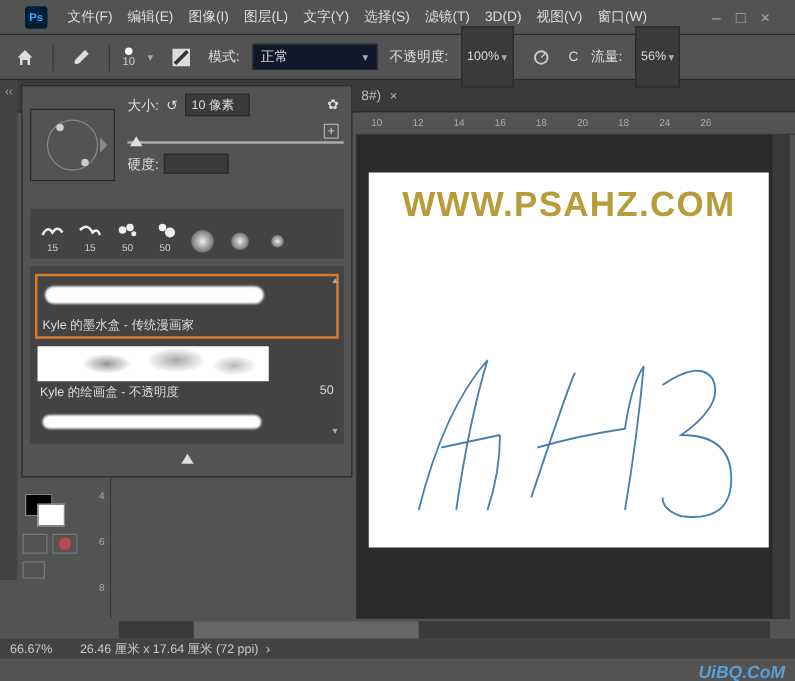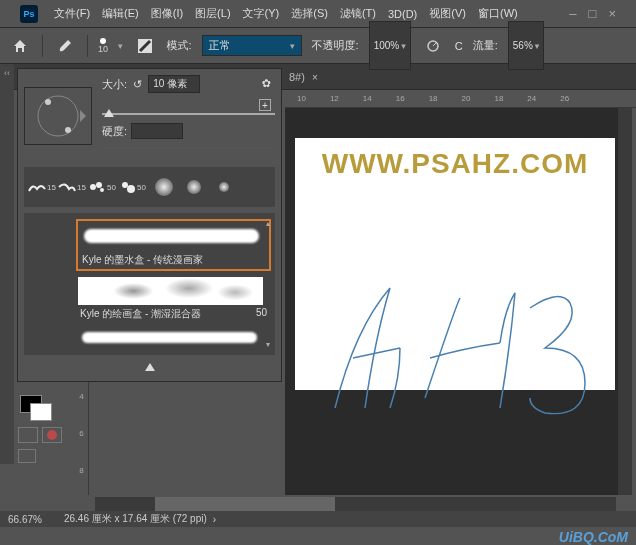--- a/index.html
+++ b/index.html
@@ -10,59 +10,59 @@
 .menubar .menu-item { padding: 0 6px; cursor: pointer; text-align: center; }
 .menubar .win-controls { margin-left: auto; display: flex; gap: 12px; color: #aaa; }
 .menubar .win-btn { cursor: pointer; font-size: 13px; }
 
 .toolbar { background: #535353; height: 36px; display: flex; align-items: center; padding: 0 8px; border-bottom: 1px solid #2a2a2a; gap: 10px; color: #ddd; font-size: 11px; }
 .toolbar .tbtn { width: 24px; height: 24px; display: flex; align-items: center; justify-content: center; cursor: pointer; }
 .toolbar .sep { width: 1px; height: 22px; background: #3a3a3a; }
 .toolbar .brush-size { display: flex; flex-direction: column; align-items: center; font-size: 9px; color: #ccc; }
 .toolbar .brush-dot { width: 6px; height: 6px; border-radius: 50%; background: #fff; }
 .toolbar .mode-label { }
-.toolbar .mode-select { background: #0c4a6e; border: 1px solid #2a2a2a; color: #ddd; padding: 2px 6px; width: 100px; font-size: 11px; display: flex; justify-content: space-between; align-items: center; }
+.toolbar .mode-select { background: #0f172a; border: 1px solid #2a2a2a; color: #ddd; padding: 2px 6px; width: 100px; font-size: 11px; display: flex; justify-content: space-between; align-items: center; }
 .toolbar .chev { font-size: 9px; color: #aaa; }
 .toolbar .opacity-box, .toolbar .flow-box { background: #3a3a3a; border: 1px solid #2a2a2a; padding: 18px 4px; font-size: 10px; display: flex; align-items: center; gap: 2px; }
 
 .tabbar { background: #3a3a3a; height: 26px; display: flex; align-items: center; padding-left: 285px; color: #bbb; font-size: 11px; border-bottom: 1px solid #2a2a2a; }
 .tabbar .doctab { padding: 0 4px; }
 .tabbar .close { margin-left: 4px; font-size: 10px; }
 
 .ruler-h { position: absolute; left: 285px; top: 90px; right: 0; height: 18px; background: #535353; display: flex; align-items: center; color: #aaa; font-size: 8px; overflow: hidden; border-bottom: 1px solid #3a3a3a; }
 .ruler-h span { margin: 0 12px; }
 
 .canvas-area { position: absolute; left: 285px; top: 108px; right: 4px; bottom: 50px; background: #2a2a2a; overflow: hidden; }
-.canvas { position: absolute; left: 10px; top: 30px; width: 320px; height: 252px; background: #fff; }
+.canvas { position: absolute; left: 10px; top: 30px; width: 320px; height: 300px; background: #fff; }
 .canvas .wm { color: #b89b3a; font-size: 28px; font-weight: bold; text-align: center; margin-top: 10px; letter-spacing: 1px; }
 .canvas svg.ahz { position: absolute; left: 10px; top: 110px; }
 
 .left-strip { position: absolute; left: 0; top: 64px; width: 14px; height: 400px; background: #434343; display:flex; align-items:flex-start; justify-content:center; color:#aaa; font-size:9px; padding-top:4px;}
 
 .brush-panel { position: absolute; left: 17px; top: 68px; width: 265px; background: #535353; border: 1px solid #2a2a2a; padding: 6px; color: #ddd; font-size: 11px; z-index: 10; }
 .bp-row1 { display: flex; align-items: center; gap: 10px; margin-bottom: 6px; }
 .bp-preview { width: 68px; height: 58px; border: 1px solid #2a2a2a; display: flex; align-items: center; justify-content: center; position: relative; }
 .bp-controls { flex: 1; }
 .bp-size-row { display: flex; align-items: center; gap: 6px; margin-bottom: 20px; }
 .bp-size-input { background: #3a3a3a; border: 1px solid #2a2a2a; color: #ddd; padding: 1px 4px; width: 52px; font-size: 10px; }
 .bp-slider-track { width: 100%; height: 2px; background: #aaa; position: relative; margin: 8px 0; }
 .bp-slider-thumb { position: absolute; left: 2px; top: -4px; width: 0; height: 0; border-left: 5px solid transparent; border-right: 5px solid transparent; border-bottom: 8px solid #ddd; }
 .bp-hard-row { display: flex; align-items: center; gap: 4px; }
 .bp-hard-input { background: #3a3a3a; border: 1px solid #2a2a2a; width: 52px; height: 16px; }
 .bp-gear { position: absolute; right: 10px; top: 8px; cursor: pointer; }
 .bp-plus { position: absolute; right: 10px; top: 30px; border: 1px solid #aaa; width: 12px; height: 12px; display:flex; align-items:center; justify-content:center; font-size:10px; cursor:pointer; }
 
 .bp-presets { display: flex; gap: 2px; margin-top: 10px; background: #434343; padding: 4px; }
-.bp-preset { width: 28px; height: 32px; display: flex; flex-direction: row; align-items: center; justify-content: flex-end; font-size: 8px; color: #ccc; position: relative; }
+.bp-preset { width: 28px; height: 32px; display: flex; flex-direction: column; align-items: center; justify-content: flex-end; font-size: 8px; color: #ccc; position: relative; }
 .bp-preset .pv { width: 24px; height: 20px; display:flex; align-items:center; justify-content:center; }
 .bp-preset .smoke { filter: blur(0.3px); }
 .bp-preset .soft { width:18px; height:18px; border-radius:50%; background: radial-gradient(circle, rgba(255,255,255,0.9), rgba(255,255,255,0)); }
 
 .bp-brushes { margin-top: 6px; background: #434343; padding: 6px 4px; position: relative; }
-.bp-brush-item { margin-bottom: 4px; padding: 2px; margin-left: 48px; }
+.bp-brush-item { margin-bottom: 4px; padding: 2px; }
 .bp-brush-item.selected { border: 2px solid #d87a2e; }
 .bp-stroke { width: 185px; height: 28px; background: #434343; position: relative; }
 .bp-stroke-white { position:absolute; left:4px; top:6px; width:175px; height:14px; background:#fff; border-radius:7px; filter: blur(0.8px); }
 .bp-stroke-wet { position:absolute; left:0; top:0; width:185px; height:28px; background:#fff; }
 .bp-stroke-wet::after { content:""; position:absolute; inset:0; background: radial-gradient(ellipse 20px 8px at 30% 50%, rgba(80,80,80,0.6), transparent), radial-gradient(ellipse 24px 10px at 60% 40%, rgba(80,80,80,0.5), transparent), radial-gradient(ellipse 18px 8px at 85% 55%, rgba(80,80,80,0.4), transparent); }
 .bp-brush-label { font-size: 10px; color: #ddd; margin-top: 2px; display:flex; justify-content:space-between; padding: 0 2px; }
 .bp-scroll { position: absolute; right: 2px; top: 6px; bottom: 6px; width: 10px; display:flex; flex-direction:column; align-items:center; justify-content:space-between; color:#aaa; font-size:8px; }
 .bp-footer { height: 16px; display:flex; justify-content:center; align-items:center; margin-top:4px; }
 .bp-footer .thumb { width:0; height:0; border-left:5px solid transparent; border-right:5px solid transparent; border-bottom:8px solid #ddd; }
 
@@ -283,21 +283,21 @@
       <div class="bp-brush-label">
           <span>Kyle 的墨水盒 - 传统漫画家</span>
           <span></span>
         </div>
     </div>
     <div class="bp-brush-item">
       <div class="bp-stroke">
           <div class="bp-stroke-wet"></div>
         </div>
       <div class="bp-brush-label">
-          <span>Kyle 的绘画盒 - 潮湿混合器</span>
+          <span>Kyle 的绘画盒 - 不透明度</span>
           <span>50</span>
         </div>
     </div>
     <div class="bp-brush-item" style="margin-bottom:0">
       <div class="bp-stroke" style="height:18px">
           <div class="bp-stroke-white" style="top:3px;height:11px"></div>
         </div>
     </div>
     <div class="bp-scroll">
         <span>▴</span>

